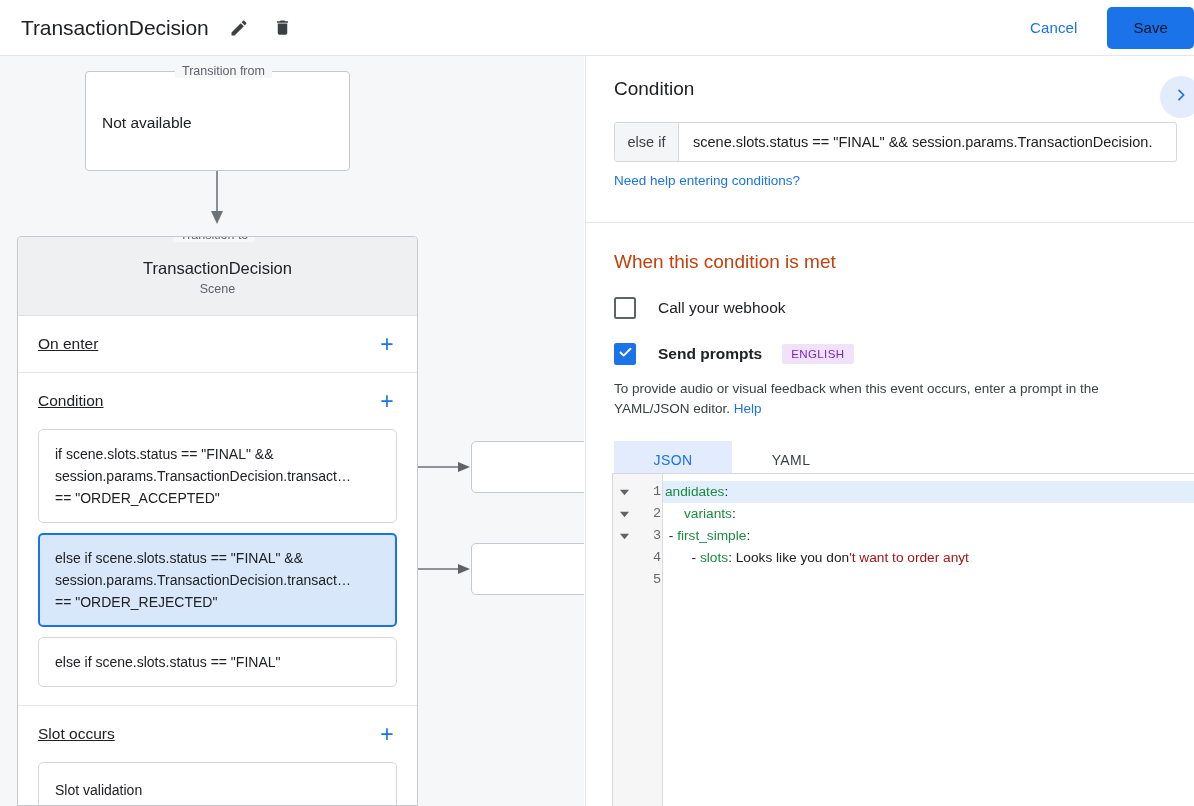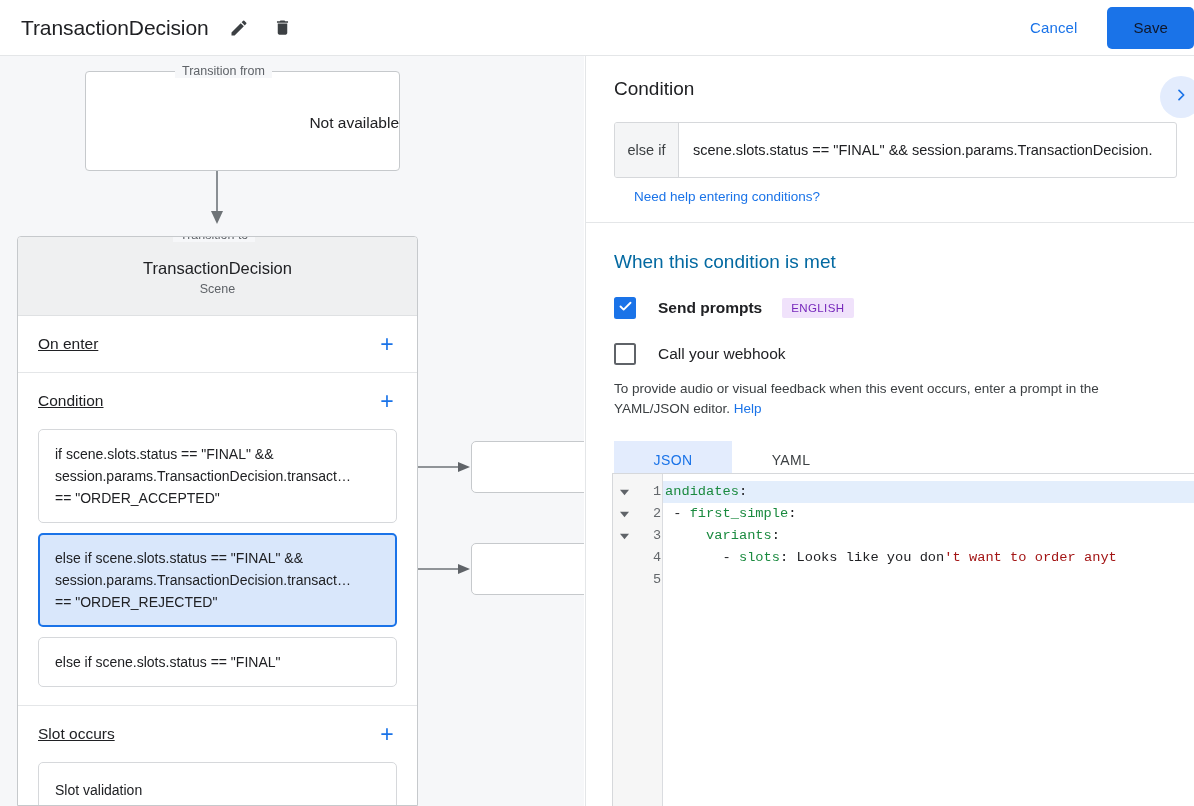--- a/index.html
+++ b/index.html
@@ -76,27 +76,27 @@
     background: #f6f7f9;
     padding: 0 7px;
     font-size: 12.5px;
     color: #5f6368;
     white-space: nowrap;
   }
 
   
   #transition-from-card {
     left: 85px; top: 15px;
-    width: 315px; height: 100px;
+    width: 265px; height: 100px;
     background: #ffffff;
   }
   #transition-from-text {
     position: absolute;
     left: 16px; right: 0; top: 42px;
-    text-align: right;
+    text-align: left;
     font-size: 15.5px;
     color: #202124;
   }
 
   
   #transition-to-card {
     left: 17px; top: 180px;
     width: 401px; height: 570px;
     background: #ffffff;
     border-radius: 4px 4px 0 0;
@@ -179,21 +179,21 @@
     border-radius: 21px;
     background: #e3ecfd;
     display: flex; align-items: center; justify-content: center;
     cursor: pointer;
   }
   #condition-input-row {
     display: flex;
     margin-top: 22px;
     border: 1px solid #d6d8db;
     border-radius: 3px;
-    height: 56px;
+    height: 40px;
     width: 563px;
     overflow: hidden;
   }
   #condition-prefix {
     width: 64px;
     background: #f4f5f6;
     border-right: 1px solid #d6d8db;
     display: flex; align-items: center; justify-content: center;
     font-size: 14.5px; color: #3c4043;
     flex: 0 0 64px;
@@ -204,29 +204,29 @@
     padding: 0 14px;
     font-size: 14.5px; color: #202124;
     font-family: inherit;
     background: transparent;
     white-space: nowrap;
   }
   #condition-help-link {
     display: inline-block;
     margin-top: 11px;
     font-size: 13.5px; color: #1a73e8;
-    text-decoration: none; cursor: pointer; margin-left: 20px;
+    text-decoration: none; cursor: pointer;
   }
   #right-divider {
     position: absolute; left: 0; top: 166px;
     width: 609px; height: 1px; background: #e4e6e8;
   }
 
   #met-section { position: absolute; left: 0; top: 167px; width: 609px; padding: 28px; }
-  #met-heading { font-size: 19px; color: #0369a1; }
+  #met-heading { font-size: 19px; color: #c2410c; }
 
   .cb-row { display: flex; align-items: center; margin-top: 24px; }
   .checkbox {
     width: 22px; height: 22px;
     border: 2px solid #5f6368;
     border-radius: 2.5px;
     background: #ffffff;
     cursor: pointer;
     flex: 0 0 22px;
   }
@@ -300,21 +300,21 @@
     padding-right: 1px;
   }
   #code-area {
     flex: 1;
     padding-top: 7px;
     position: relative;
     overflow: hidden;
   }
   .code-line {
     height: 22px; line-height: 22px;
-    font-family: Liberation Mono, monospace;
+    font-family: Liberation Sans, sans-serif;
     font-size: 13.7px;
     color: #202124;
     white-space: pre;
     padding-left: 2px;
   }
   .code-line.hl { background: #e3eefc; }
   .tok-key { color: #1a8a3f; }
   .tok-str { color: #a31515; }
   .tok-plain { color: #202124; }
   .tok-punc { color: #202124; }
@@ -439,36 +439,36 @@
 
     <a id="condition-help-link">Need help entering conditions?</a>
   </div>
 
   <div id="right-divider"></div>
 
   <div id="met-section">
     <div id="met-heading">When this condition is met</div>
 
     <div class="cb-row">
+      <div class="checkbox"></div>
+      <span class="cb-label">Call your webhook</span>
+    </div>
+
+    <div class="cb-row">
       <div class="checkbox checked">
         <span>
           <svg width="15" height="15" viewBox="0 0 24 24" fill="none" stroke="#ffffff" stroke-width="3" stroke-linecap="round" stroke-linejoin="round">
             <polyline points="20 6 9 17 4 12"></polyline>
           </svg>
         </span>
       </div>
       <span class="cb-label bold">Send prompts</span>
       <span id="lang-badge">ENGLISH</span>
     </div>
 
-    <div class="cb-row">
-      <div class="checkbox"></div>
-      <span class="cb-label">Call your webhook</span>
-    </div>
-
     <div id="prompt-help-text">
       <span>To provide audio or visual feedback when this event occurs, enter a prompt in the YAML/JSON editor. </span><a>Help</a>
     </div>
 
     <div id="editor-tabs">
       <button class="ed-tab active">JSON</button>
       <button class="ed-tab">YAML</button>
     </div>
   </div>
 </div>
@@ -495,18 +495,18 @@
     </div>
   <div id="gutter">
       <div class="lineno">1</div>
       <div class="lineno">2</div>
       <div class="lineno">3</div>
       <div class="lineno">4</div>
       <div class="lineno">5</div>
     </div>
   <div id="code-area">
       <div class="code-line hl"><span class="tok-key">andidates</span><span class="tok-punc">:</span></div>
+      <div class="code-line"><span class="tok-plain">     </span><span class="tok-key">variants</span><span class="tok-punc">:</span></div>
       <div class="code-line"><span class="tok-plain"> - </span><span class="tok-key">first_simple</span><span class="tok-punc">:</span></div>
-      <div class="code-line"><span class="tok-plain">     </span><span class="tok-key">variants</span><span class="tok-punc">:</span></div>
       <div class="code-line"><span class="tok-plain">       - </span><span class="tok-key">slots</span><span class="tok-punc">: </span><span class="tok-plain">Looks like you don</span><span class="tok-str">'t want to order anyt</span></div>
       <div class="code-line">&nbsp;</div>
     </div>
 </div>
 
 </body></html>

